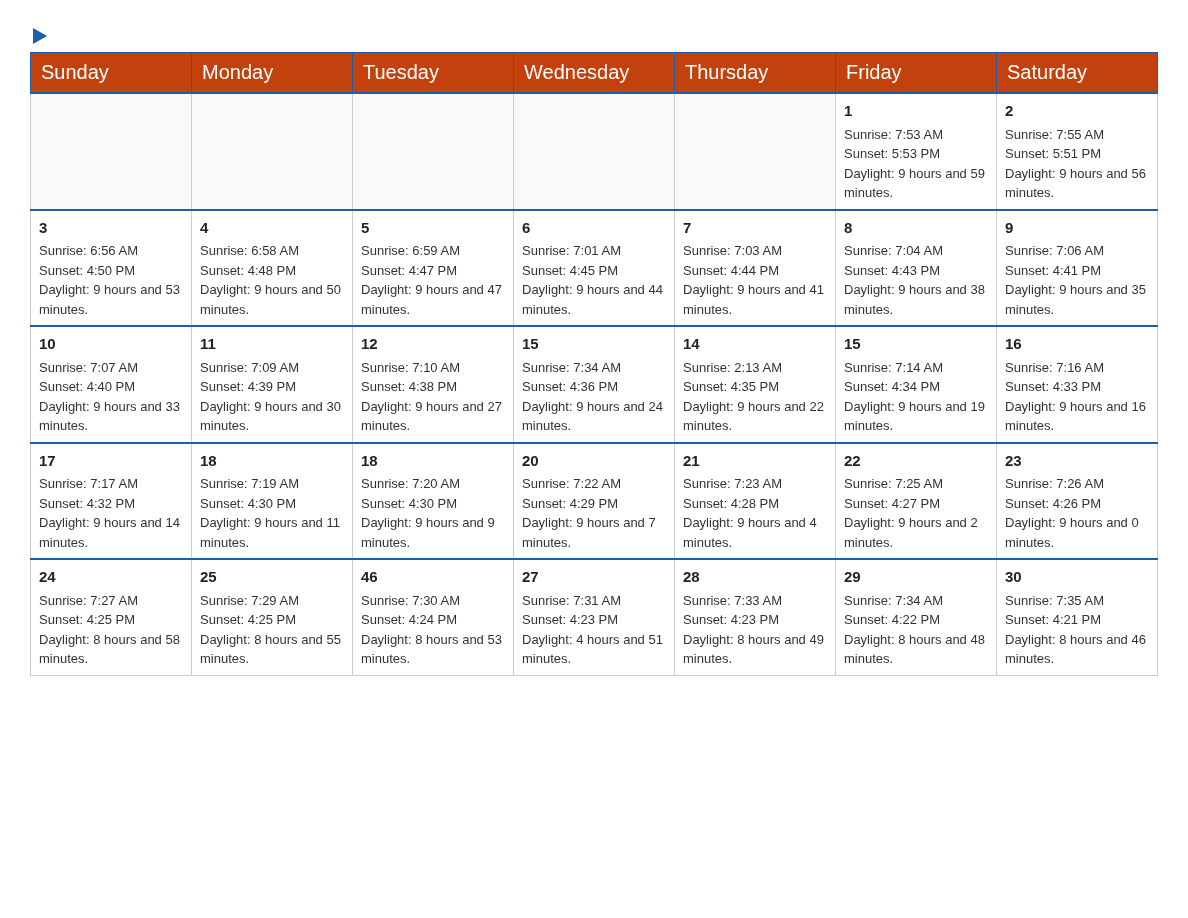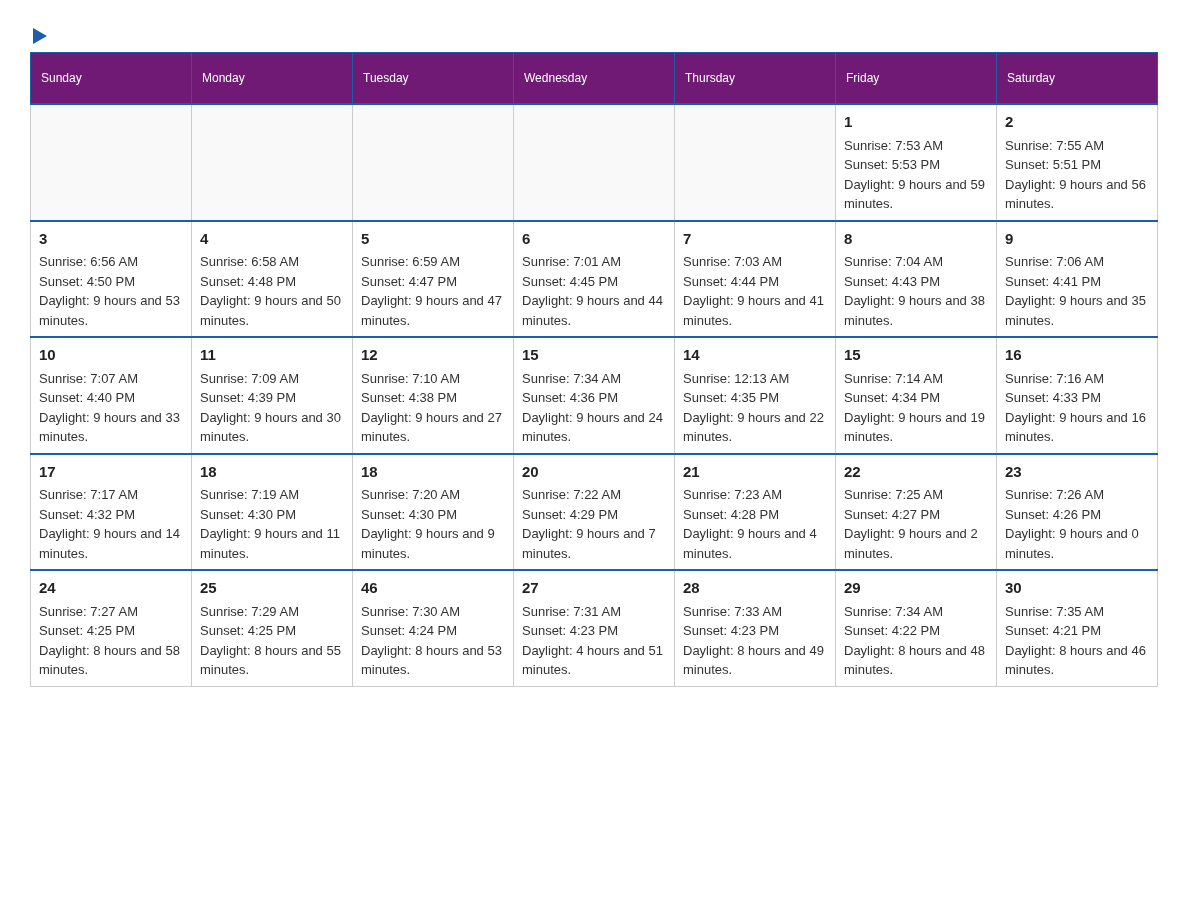--- a/index.html
+++ b/index.html
@@ -43,25 +43,25 @@
       font-size: 20px;
       color: #555;
       margin-top: 4px;
     }
     .calendar-table {
       width: 100%;
       border-collapse: collapse;
       margin-top: 10px;
     }
     .calendar-table th {
-      background-color: #701a75;
+      background-color: #c2410c;
       color: #fff;
-      font-size: 12px;
+      font-size: 20px;
       font-weight: normal;
-      padding: 18px 10px;
+      padding: 8px 10px;
       text-align: left;
       border: 1px solid #1a5fa8;
     }
     .calendar-table td {
       border: 1px solid #ccc;
       vertical-align: top;
       padding: 6px 8px;
       width: calc(100% / 7);
       font-size: 13px;
       color: #333;
@@ -154,21 +154,21 @@
         <td><span class="day-num">6</span><span>Sunrise: 7:01 AM</span><br><span>Sunset: 4:45 PM</span><br><span>Daylight: 9 hours and 44 minutes.</span></td>
         <td><span class="day-num">7</span><span>Sunrise: 7:03 AM</span><br><span>Sunset: 4:44 PM</span><br><span>Daylight: 9 hours and 41 minutes.</span></td>
         <td><span class="day-num">8</span><span>Sunrise: 7:04 AM</span><br><span>Sunset: 4:43 PM</span><br><span>Daylight: 9 hours and 38 minutes.</span></td>
         <td><span class="day-num">9</span><span>Sunrise: 7:06 AM</span><br><span>Sunset: 4:41 PM</span><br><span>Daylight: 9 hours and 35 minutes.</span></td>
       </tr>
       <tr>
         <td><span class="day-num">10</span><span>Sunrise: 7:07 AM</span><br><span>Sunset: 4:40 PM</span><br><span>Daylight: 9 hours and 33 minutes.</span></td>
         <td><span class="day-num">11</span><span>Sunrise: 7:09 AM</span><br><span>Sunset: 4:39 PM</span><br><span>Daylight: 9 hours and 30 minutes.</span></td>
         <td><span class="day-num">12</span><span>Sunrise: 7:10 AM</span><br><span>Sunset: 4:38 PM</span><br><span>Daylight: 9 hours and 27 minutes.</span></td>
         <td><span class="day-num">15</span><span>Sunrise: 7:34 AM</span><br><span>Sunset: 4:36 PM</span><br><span>Daylight: 9 hours and 24 minutes.</span></td>
-        <td><span class="day-num">14</span><span>Sunrise: 12:13 AM</span><br><span>Sunset: 4:35 PM</span><br><span>Daylight: 9 hours and 22 minutes.</span></td>
+        <td><span class="day-num">14</span><span>Sunrise: 2:13 AM</span><br><span>Sunset: 4:35 PM</span><br><span>Daylight: 9 hours and 22 minutes.</span></td>
         <td><span class="day-num">15</span><span>Sunrise: 7:14 AM</span><br><span>Sunset: 4:34 PM</span><br><span>Daylight: 9 hours and 19 minutes.</span></td>
         <td><span class="day-num">16</span><span>Sunrise: 7:16 AM</span><br><span>Sunset: 4:33 PM</span><br><span>Daylight: 9 hours and 16 minutes.</span></td>
       </tr>
       <tr>
         <td><span class="day-num">17</span><span>Sunrise: 7:17 AM</span><br><span>Sunset: 4:32 PM</span><br><span>Daylight: 9 hours and 14 minutes.</span></td>
         <td><span class="day-num">18</span><span>Sunrise: 7:19 AM</span><br><span>Sunset: 4:30 PM</span><br><span>Daylight: 9 hours and 11 minutes.</span></td>
         <td><span class="day-num">18</span><span>Sunrise: 7:20 AM</span><br><span>Sunset: 4:30 PM</span><br><span>Daylight: 9 hours and 9 minutes.</span></td>
         <td><span class="day-num">20</span><span>Sunrise: 7:22 AM</span><br><span>Sunset: 4:29 PM</span><br><span>Daylight: 9 hours and 7 minutes.</span></td>
         <td><span class="day-num">21</span><span>Sunrise: 7:23 AM</span><br><span>Sunset: 4:28 PM</span><br><span>Daylight: 9 hours and 4 minutes.</span></td>
         <td><span class="day-num">22</span><span>Sunrise: 7:25 AM</span><br><span>Sunset: 4:27 PM</span><br><span>Daylight: 9 hours and 2 minutes.</span></td>

